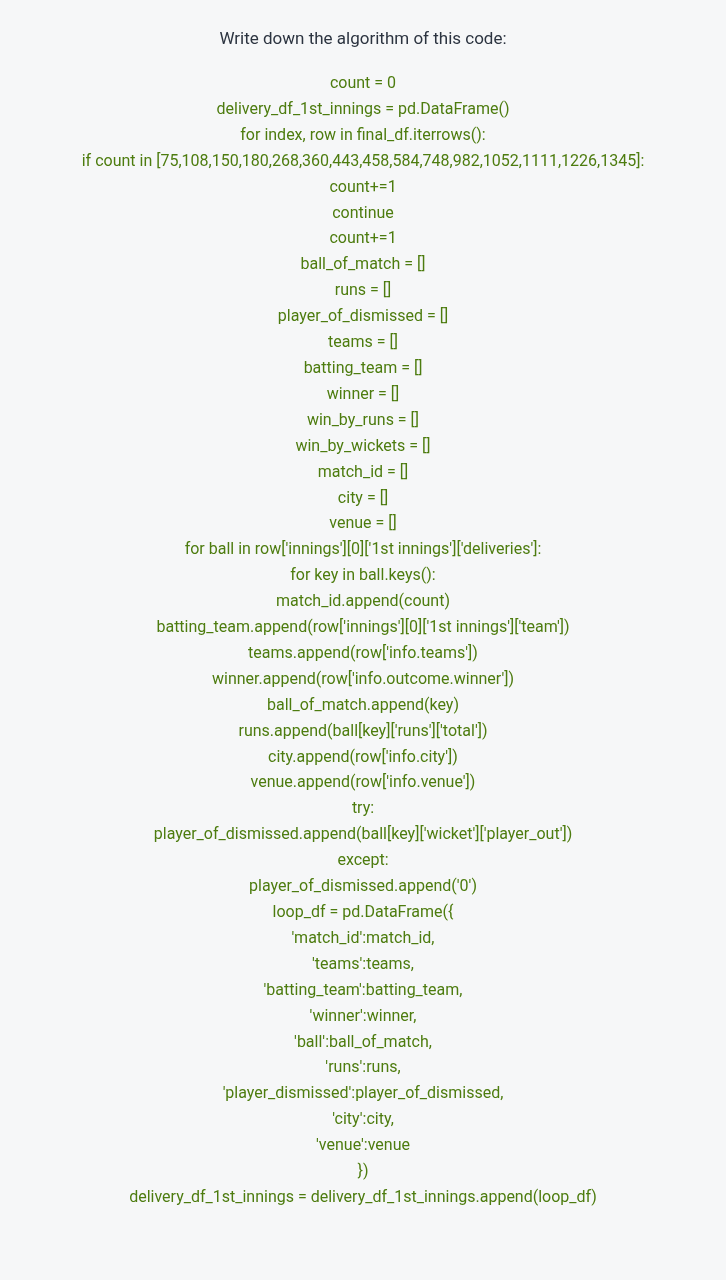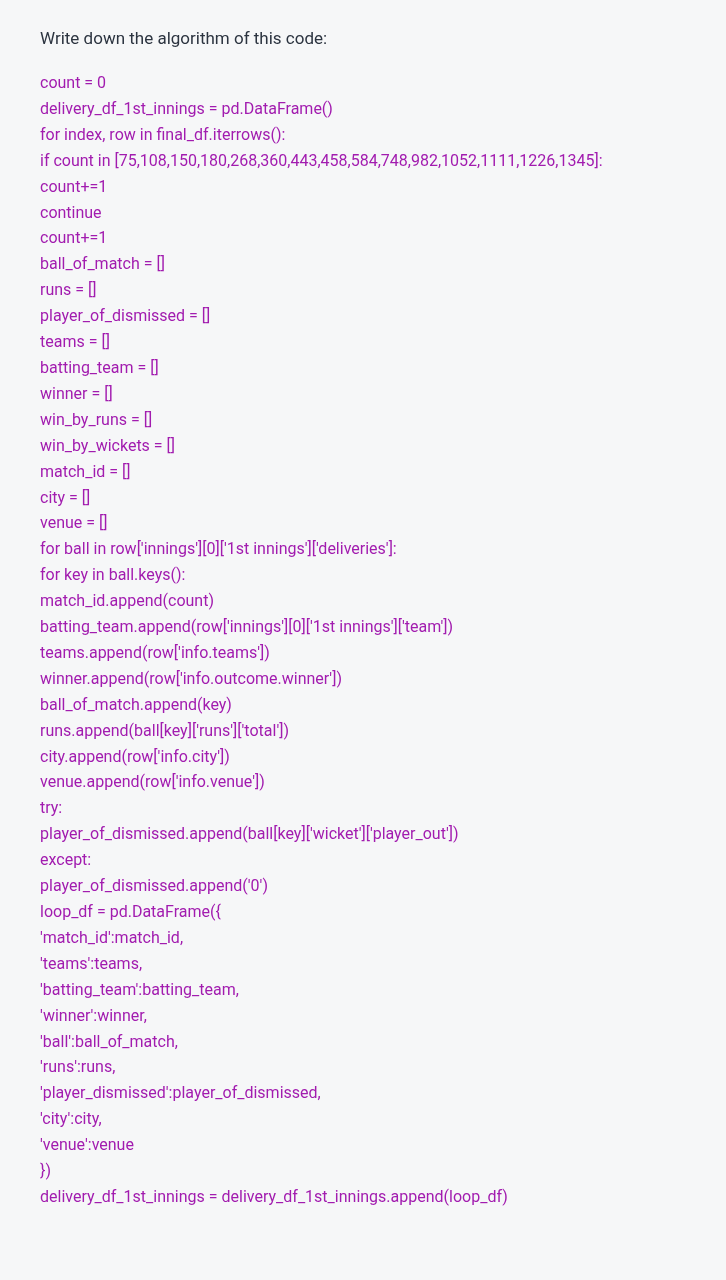--- a/index.html
+++ b/index.html
@@ -1,38 +1,39 @@
 <!DOCTYPE html>
 <html><head>
 <meta charset="utf-8">
 <style>
   * {
     margin: 0;
     padding: 0;
     box-sizing: border-box;
+    text-align: center;
   }
   body {
     width: 726px;
     height: 1280px;
     background: #f6f7f8;
     font-family: -apple-system, BlinkMacSystemFont, "Segoe UI", Roboto, Helvetica, Arial, sans-serif;
     color: #3d4852;
     padding: 28px 40px;
     overflow: hidden;
   }
   .heading {
     font-size: 17px;
     color: #2c3440;
     margin-bottom: 22px;
     font-weight: 400;
   }
   .code-block {
     font-size: 16px;
     line-height: 1.62;
-    color: #a21caf;
+    color: #4d7c0f;
     white-space: pre-wrap;
     font-family: -apple-system, BlinkMacSystemFont, "Segoe UI", Roboto, Helvetica, Arial, sans-serif;
   }
 </style>
 </head>
 <body>
 
 <div class="heading">Write down the algorithm of this code:</div>
 
 <div class="code-block" id="code-container"><div>count = 0</div><div>delivery_df_1st_innings = pd.DataFrame()</div><div>for index, row in final_df.iterrows():</div><div>if count in [75,108,150,180,268,360,443,458,584,748,982,1052,1111,1226,1345]:</div><div>count+=1</div><div>continue</div><div>count+=1</div><div>ball_of_match = []</div><div>runs = []</div><div>player_of_dismissed = []</div><div>teams = []</div><div>batting_team = []</div><div>winner = []</div><div>win_by_runs = []</div><div>win_by_wickets = []</div><div>match_id = []</div><div>city = []</div><div>venue = []</div><div>for ball in row['innings'][0]['1st innings']['deliveries']:</div><div>for key in ball.keys():</div><div>match_id.append(count)</div><div>batting_team.append(row['innings'][0]['1st innings']['team'])</div><div>teams.append(row['info.teams'])</div><div>winner.append(row['info.outcome.winner'])</div><div>ball_of_match.append(key)</div><div>runs.append(ball[key]['runs']['total'])</div><div>city.append(row['info.city'])</div><div>venue.append(row['info.venue'])</div><div>try:</div><div>player_of_dismissed.append(ball[key]['wicket']['player_out'])</div><div>except:</div><div>player_of_dismissed.append('0')</div><div>loop_df = pd.DataFrame({</div><div>'match_id':match_id,</div><div>'teams':teams,</div><div>'batting_team':batting_team,</div><div>'winner':winner,</div><div>'ball':ball_of_match,</div><div>'runs':runs,</div><div>'player_dismissed':player_of_dismissed,</div><div>'city':city,</div><div>'venue':venue</div><div>})</div><div>delivery_df_1st_innings = delivery_df_1st_innings.append(loop_df)</div></div>

